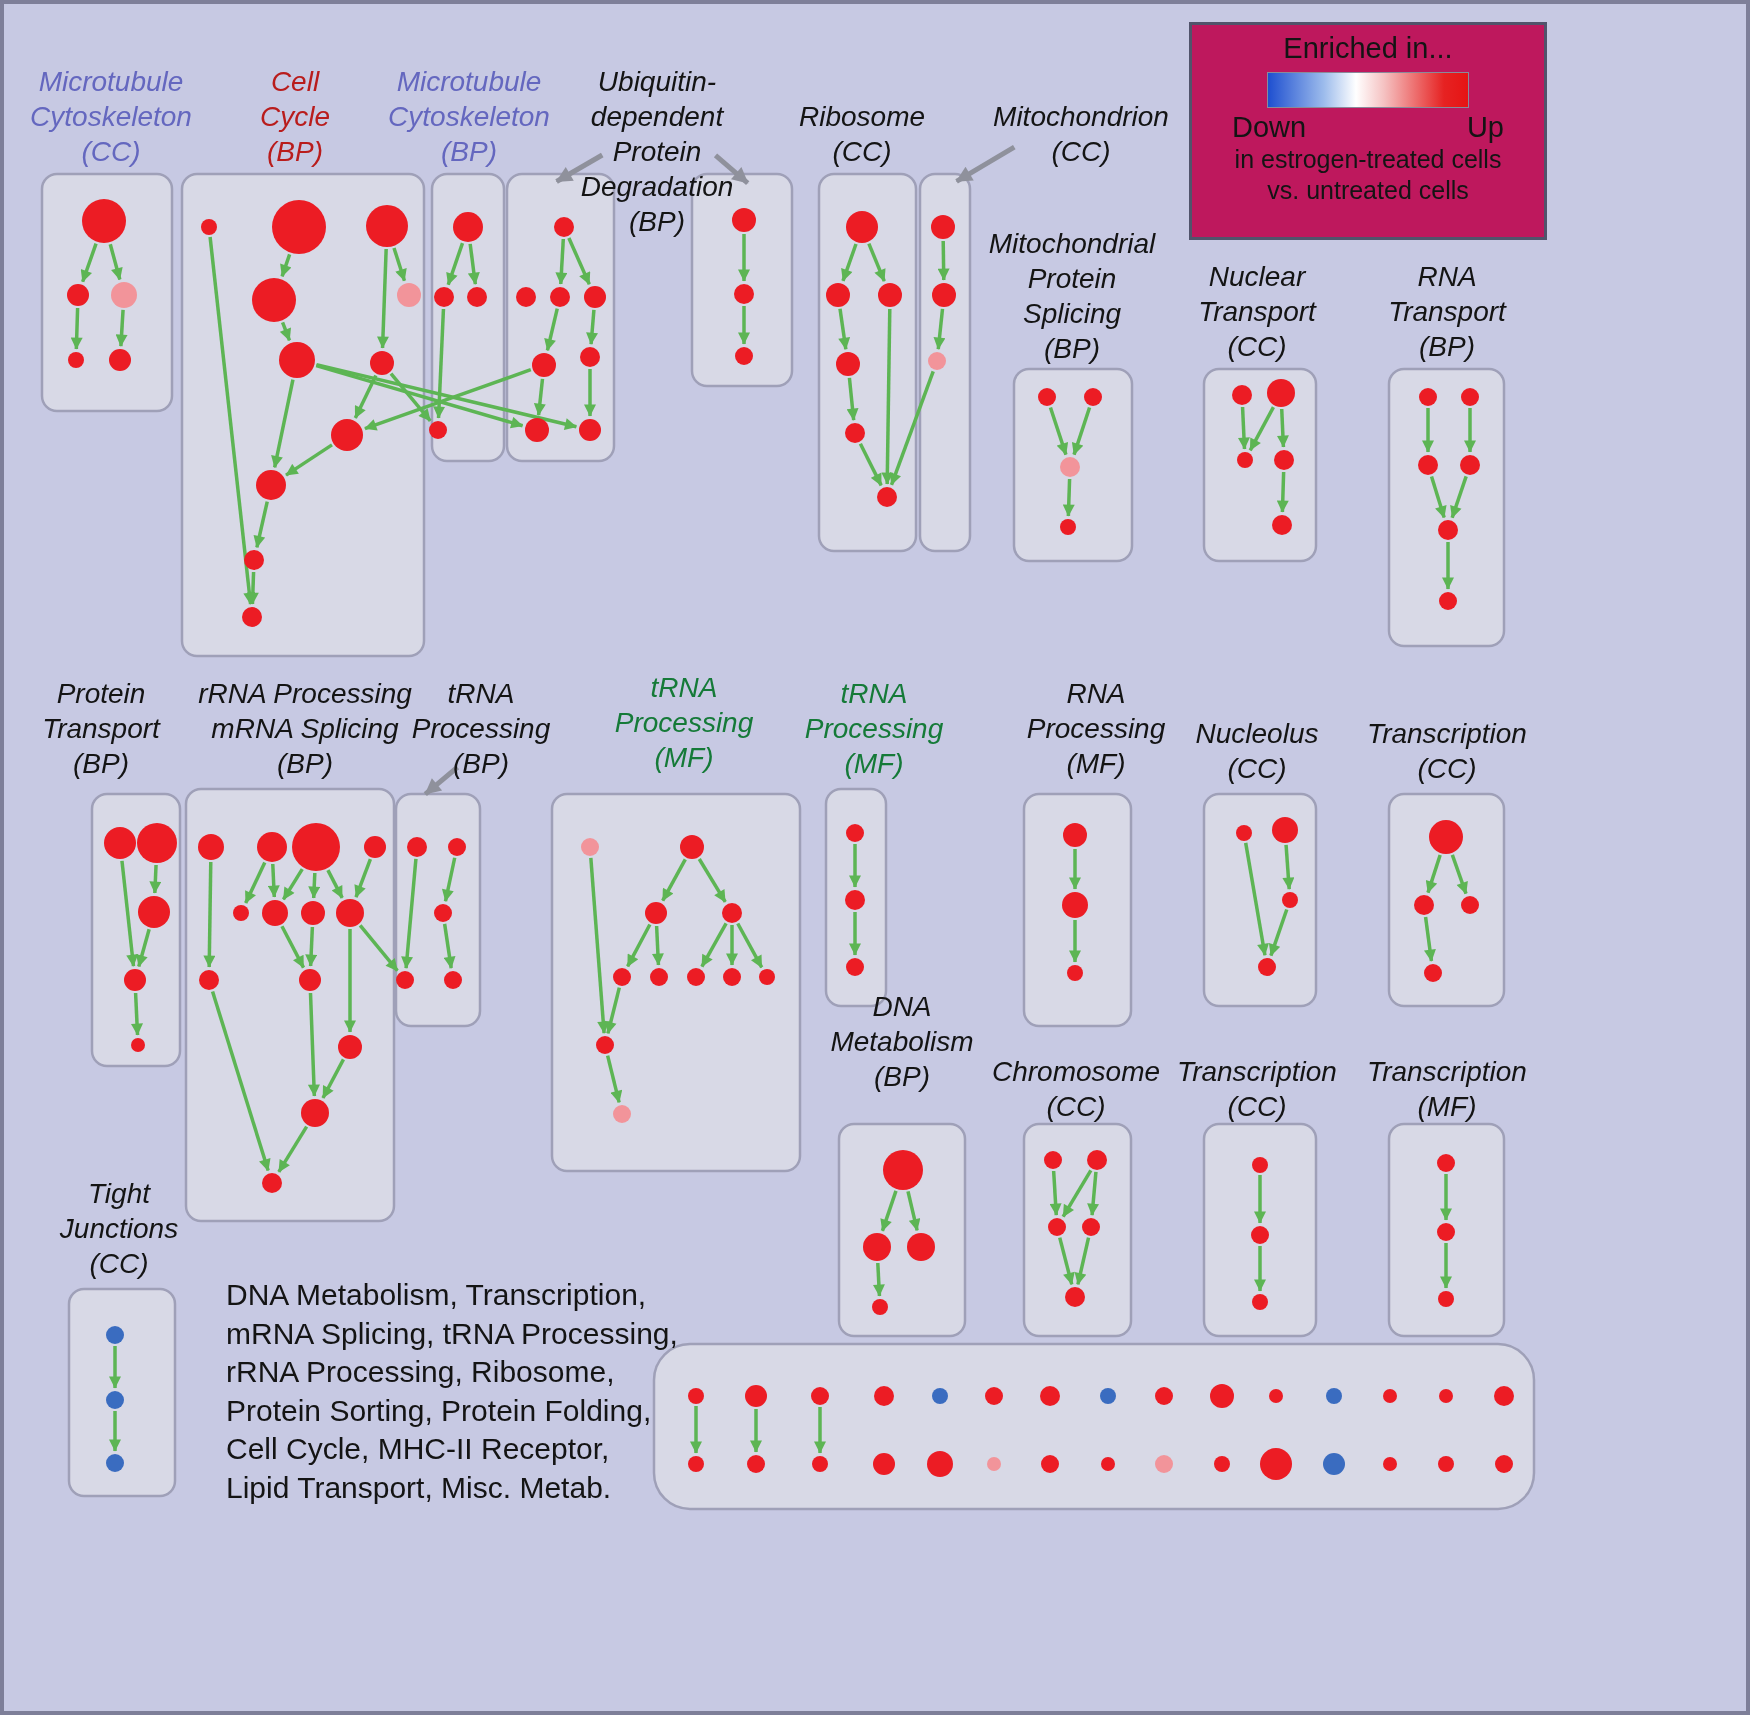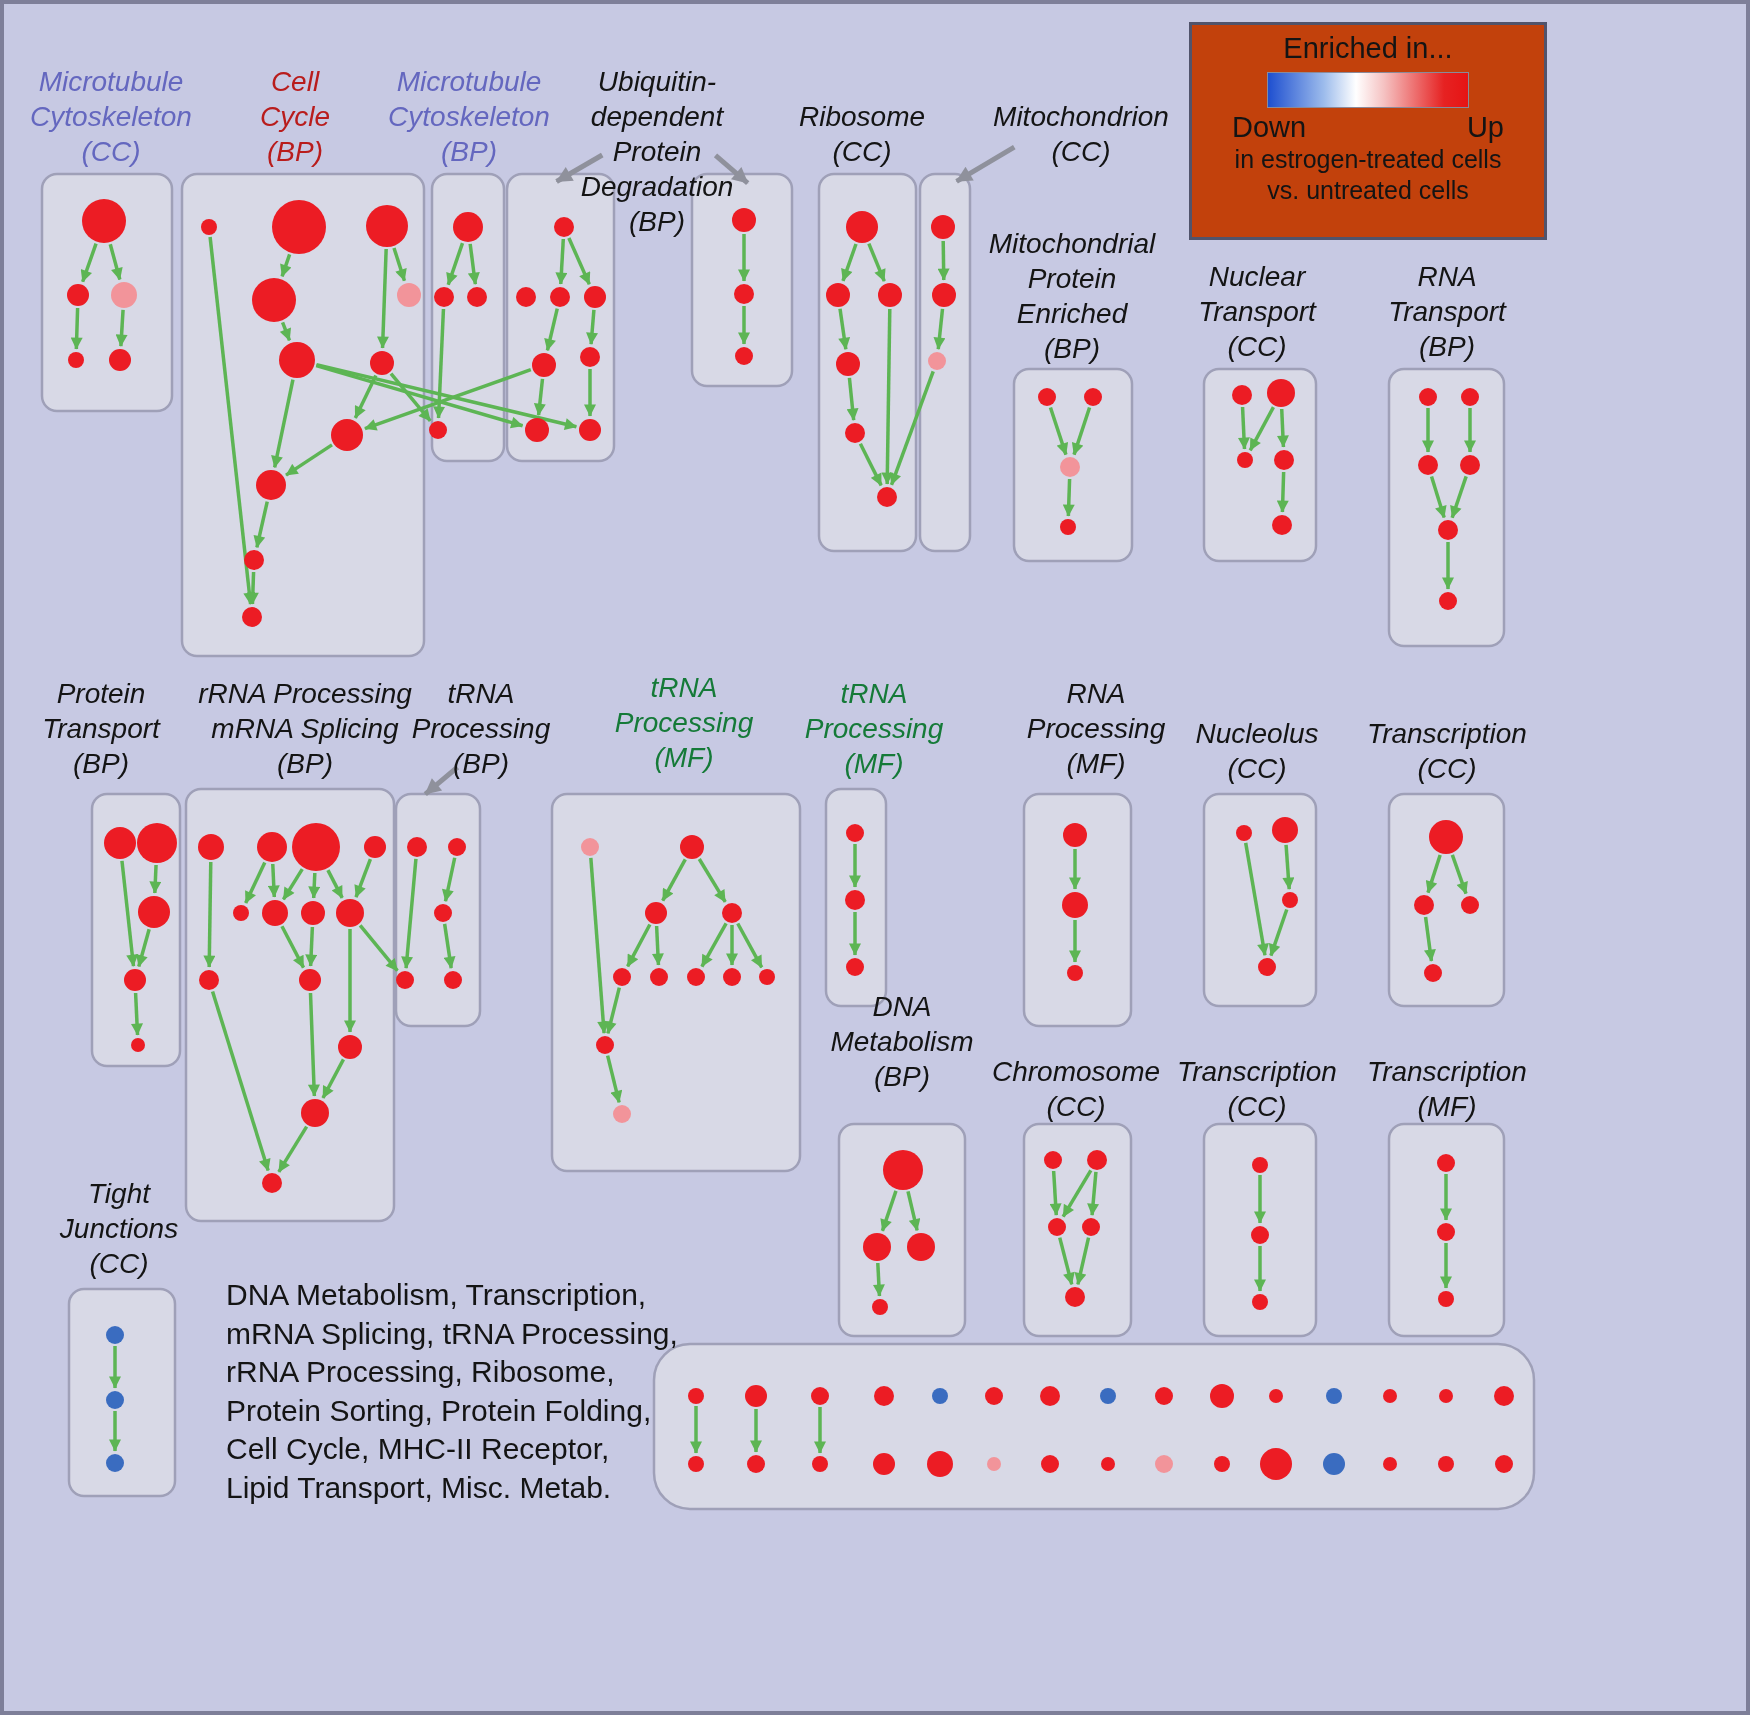--- a/index.html
+++ b/index.html
@@ -19,21 +19,21 @@
     text-align: center;
     font-size: 28px;
     line-height: 35px;
     white-space: nowrap;
   }
   #legend {
     position: absolute;
     left: 1185px; top: 18px;
     width: 358px; height: 218px;
     border: 3px solid #51536b;
-    background: #c2410c;
+    background: #be185d;
     text-align: center;
     padding-top: 7px;
   }
   .legend-title { font-size: 29px; color: #141414; }
   .gradient-bar {
     width: 202px; height: 36px;
     margin: 7px auto 3px auto;
     border: 1px solid #8a8a9a;
   }
   .legend-du {
@@ -389,21 +389,21 @@
         <div>Ribosome</div>
         <div>(CC)</div>
       </div>
       <div class="cluster-label" style="left: 1057px; top: 95px; color: rgb(20, 20, 20); margin-left: 20px;">
         <div>Mitochondrion</div>
         <div>(CC)</div>
       </div>
       <div class="cluster-label" style="left: 1068px; top: 222px; color: rgb(20, 20, 20);">
         <div>Mitochondrial</div>
         <div>Protein</div>
-        <div>Enriched</div>
+        <div>Splicing</div>
         <div>(BP)</div>
       </div>
       <div class="cluster-label" style="left: 1253px; top: 255px; color: rgb(20, 20, 20);">
         <div>Nuclear</div>
         <div>Transport</div>
         <div>(CC)</div>
       </div>
       <div class="cluster-label" style="left: 1443px; top: 255px; color: rgb(20, 20, 20);">
         <div>RNA</div>
         <div>Transport</div>

